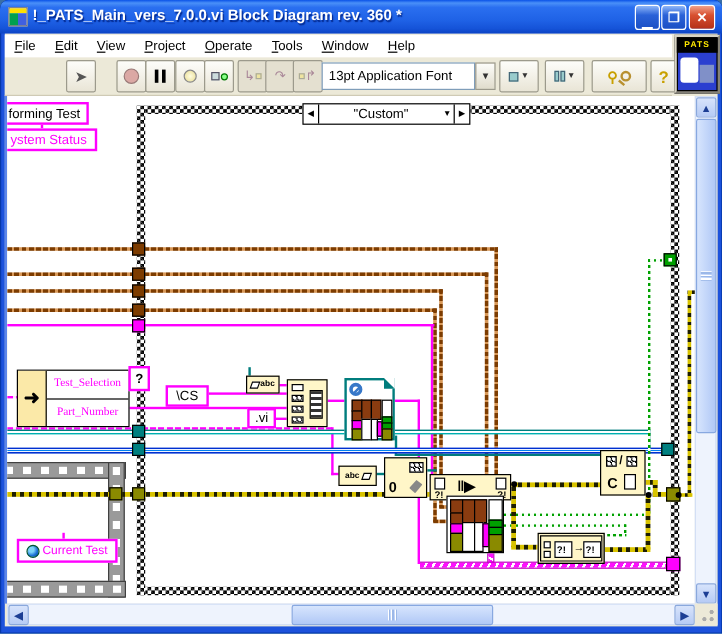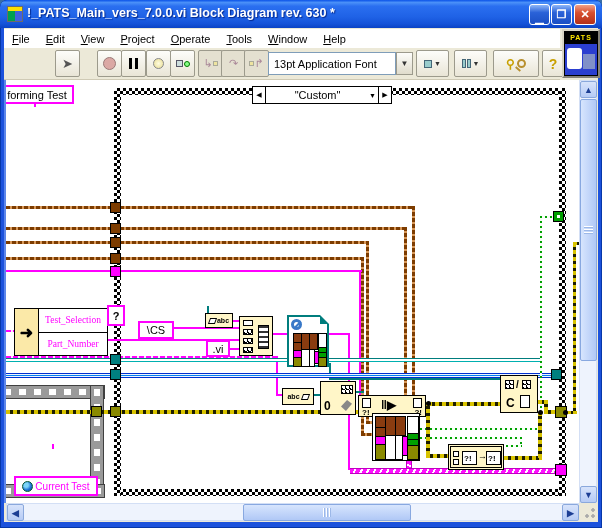--- a/index.html
+++ b/index.html
@@ -89,21 +89,21 @@
 <body>
 
 <div class="win">
 
   <div class="abs titlebar">
     <div class="abs vi-icon">
       <i style="left:0;top:0;width:14px;height:4px;background:#ffe000;"></i>
       <i style="left:0;top:4px;width:7px;height:10px;background:#00a050;"></i>
       <i style="left:7px;top:4px;width:7px;height:10px;background:#4060e0;"></i>
     </div>
-    <div class="abs title-text">!_PATS_Main_vers_7.0.0.vi Block Diagram rev. 630 *</div>
+    <div class="abs title-text">!_PATS_Main_vers_7.0.0.vi Block Diagram rev. 360 *</div>
     <div class="abs cap-btn" style="left:529px;">
         <span style="margin-top:8px;">▁</span>
       </div>
     <div class="abs cap-btn" style="left:551px;">❐</div>
     <div class="abs cap-btn cap-close" style="left:574px;width:22px;">✕</div>
   </div>
 
   <div class="abs content"></div>
 
   <div class="abs menubar" id="menubar">
@@ -188,33 +188,34 @@
     <div class="abs" style="left:246px;top:6px;width:140px;height:18px;background:#fff;border:1px solid #000;z-index:6;display:flex;align-items:center;">
       <span style="width:13px;height:100%;border-right:1px solid #000;display:flex;align-items:center;justify-content:center;font-size:7px;">◀</span>
       <span style="flex:1;text-align:center;font-size:11px;">"Custom"</span>
       <span style="font-size:7px;margin-right:2px;">▼</span>
       <span style="width:13px;height:100%;border-left:1px solid #000;display:flex;align-items:center;justify-content:center;font-size:7px;">▶</span>
     </div>
 
 
     <div class="label-box" style="left:-6px;top:5px;width:74px;height:19px;">forming Test</div>
     <div class="abs" style="left:28px;top:24px;width:2px;height:3px;background:#ff00ff;z-index:4;"></div>
+    <div class="label-box" style="left:-6px;top:27px;width:81px;height:19px;color:#ff00ff;">ystem Status</div>
 
     <div class="film" style="left:-6px;top:305px;width:105px;height:14px;">
         <i></i>
       </div>
     <div class="film film-v" style="left:84px;top:305px;width:14px;height:113px;">
         <i></i>
       </div>
     <div class="film" style="left:-6px;top:404px;width:105px;height:14px;">
         <i></i>
       </div>
 
     <div class="abs" style="left:46px;top:364px;width:2px;height:5px;background:#ff00ff;z-index:4;"></div>
-    <div class="label-box" style="left:8px;top:369px;width:84px;height:20px;font-size:10px;color:#ff00ff;margin-top:27px;">
+    <div class="label-box" style="left:8px;top:369px;width:84px;height:20px;font-size:10px;color:#ff00ff;">
       <span class="globe" style="margin-right:2px;"></span>
       <span>Current Test</span>
     </div>
 
     <div class="node" style="left:8px;top:228px;width:94px;height:48px;border:1px solid #000;background:#fff;display:flex;">
       <div style="width:24px;background:#fbe9a8;border-right:1px solid #000;display:flex;align-items:center;justify-content:center;font-weight:bold;">➜</div>
       <div style="flex:1;display:flex;flex-direction:column;font-family:Liberation Serif, serif;">
         <div style="flex:1;border-bottom:1px solid #000;color:#ff00ff;font-size:9.5px;display:flex;align-items:center;justify-content:center;">Test_Selection</div>
         <div style="flex:1;color:#ff00ff;font-size:9.5px;display:flex;align-items:center;justify-content:center;">Part_Number</div>
       </div>

